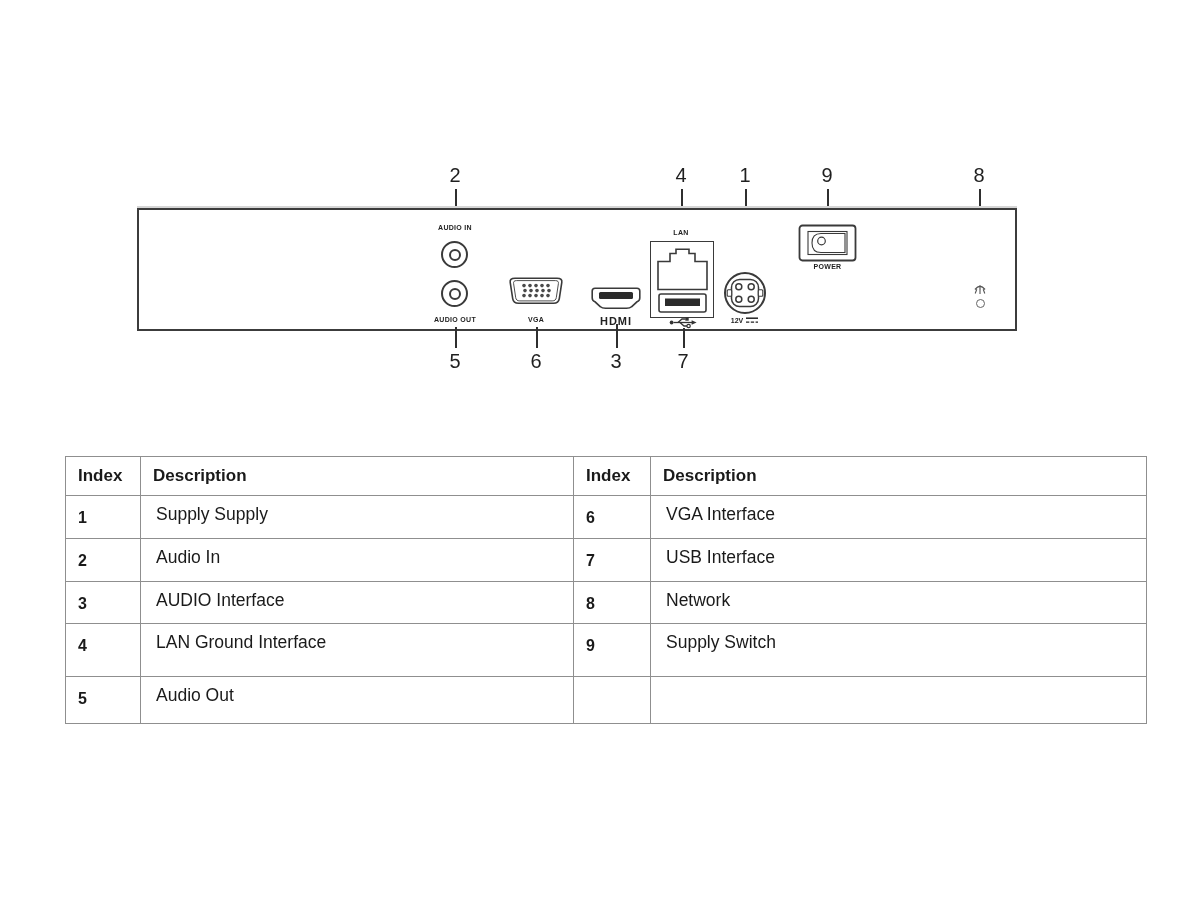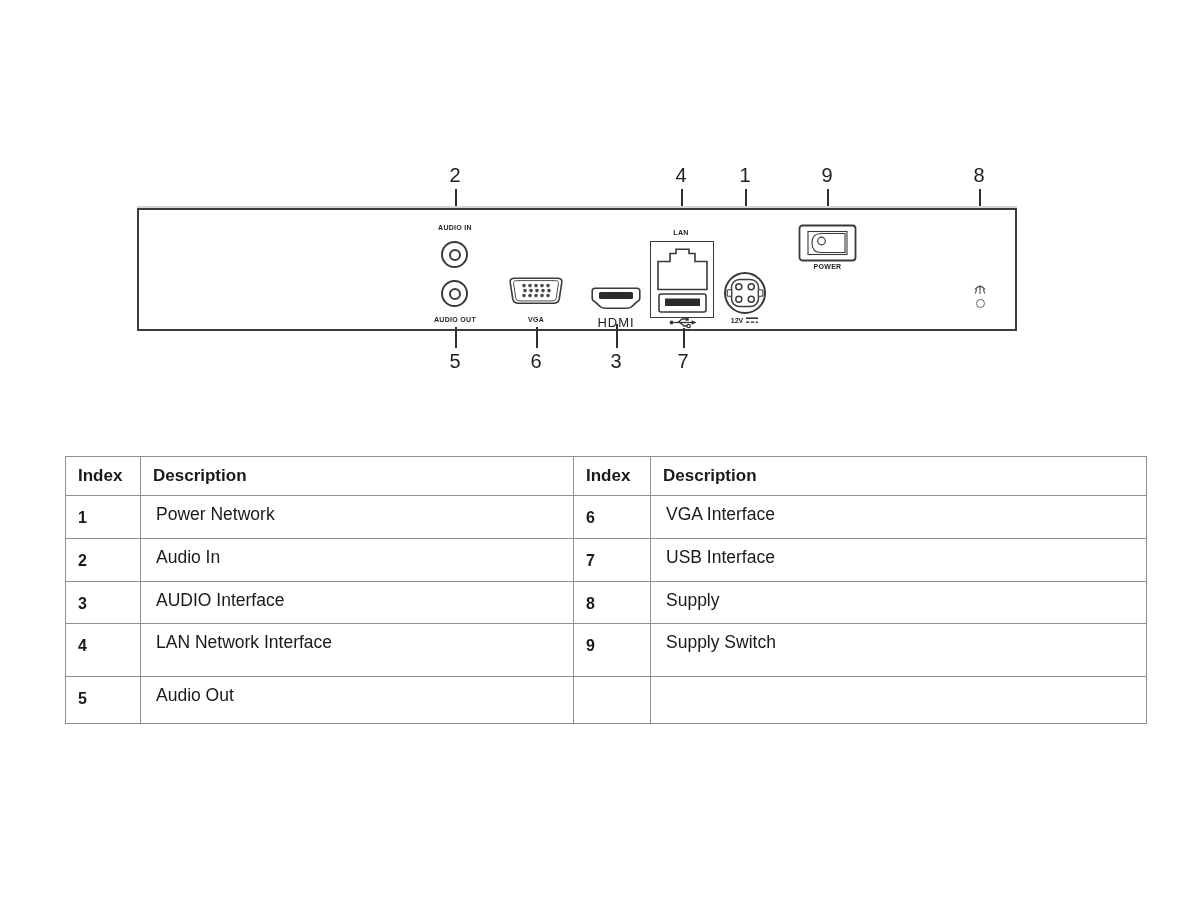--- a/index.html
+++ b/index.html
@@ -7,21 +7,21 @@
   .page{position:relative;width:1200px;height:900px;background:#fff;overflow:hidden;}
 
   
   .callout-num{position:absolute;width:22px;text-align:center;font-size:20px;color:#1f1f1f;line-height:22px;}
   .leader{position:absolute;width:1.5px;background:#2f2f2f;}
 
   
   .panel{position:absolute;left:137px;top:208px;width:880px;height:123px;border:2px solid #3c3c3c;box-sizing:border-box;background:#fff;box-shadow:0 -2px 0 #d6d6d6;}
 
   .tiny-label{position:absolute;font-size:7px;font-weight:bold;letter-spacing:.3px;text-align:center;color:#222;white-space:nowrap;}
-  .hdmi-label{font-size:13px;font-weight:400;letter-spacing:1px;}
+  .hdmi-label{font-size:11px;font-weight:700;letter-spacing:1px;}
 
   .rca{position:absolute;width:27px;height:27px;border:2.5px solid #3a3a3a;border-radius:50%;box-sizing:border-box;display:flex;align-items:center;justify-content:center;background:#fff;}
   .rca .pin{width:12px;height:12px;border:2.5px solid #3a3a3a;border-radius:50%;box-sizing:border-box;background:#fff;}
 
   .lan-box{position:absolute;left:650px;top:241px;width:64px;height:77px;border:1.5px solid #3a3a3a;box-sizing:border-box;background:#fff;}
   .ground-hole{position:absolute;left:976px;top:299px;width:9px;height:9px;border:1.5px solid #666;border-radius:50%;box-sizing:border-box;}
 
   .dc-label{position:absolute;left:723px;top:316px;width:44px;display:flex;align-items:center;justify-content:center;gap:2px;}
   .dc-label span{font-size:7px;font-weight:bold;color:#222;}
 
@@ -163,39 +163,39 @@
     </colgroup>
     <tbody>
         <tr style="height:39px">
       <th>Index</th>
       <th class="desc-h">Description</th>
       <th>Index</th>
       <th class="desc-h">Description</th>
     </tr>
     <tr style="height:43px">
       <td class="idx">1</td>
-      <td class="desc">Power Network</td>
+      <td class="desc">Supply Supply</td>
       <td class="idx">6</td>
       <td class="desc">VGA Interface</td>
     </tr>
     <tr style="height:43px">
       <td class="idx">2</td>
       <td class="desc">Audio In</td>
       <td class="idx">7</td>
       <td class="desc">USB Interface</td>
     </tr>
     <tr style="height:42px">
       <td class="idx">3</td>
       <td class="desc">AUDIO Interface</td>
       <td class="idx">8</td>
-      <td class="desc">Supply</td>
+      <td class="desc">Network</td>
     </tr>
     <tr style="height:53px">
       <td class="idx">4</td>
-      <td class="desc">LAN Network Interface</td>
+      <td class="desc">LAN Ground Interface</td>
       <td class="idx">9</td>
       <td class="desc">Supply Switch</td>
     </tr>
     <tr style="height:47px">
       <td class="idx">5</td>
       <td class="desc">Audio Out</td>
       <td class="idx"></td>
       <td class="desc"></td>
     </tr>
   </tbody>

